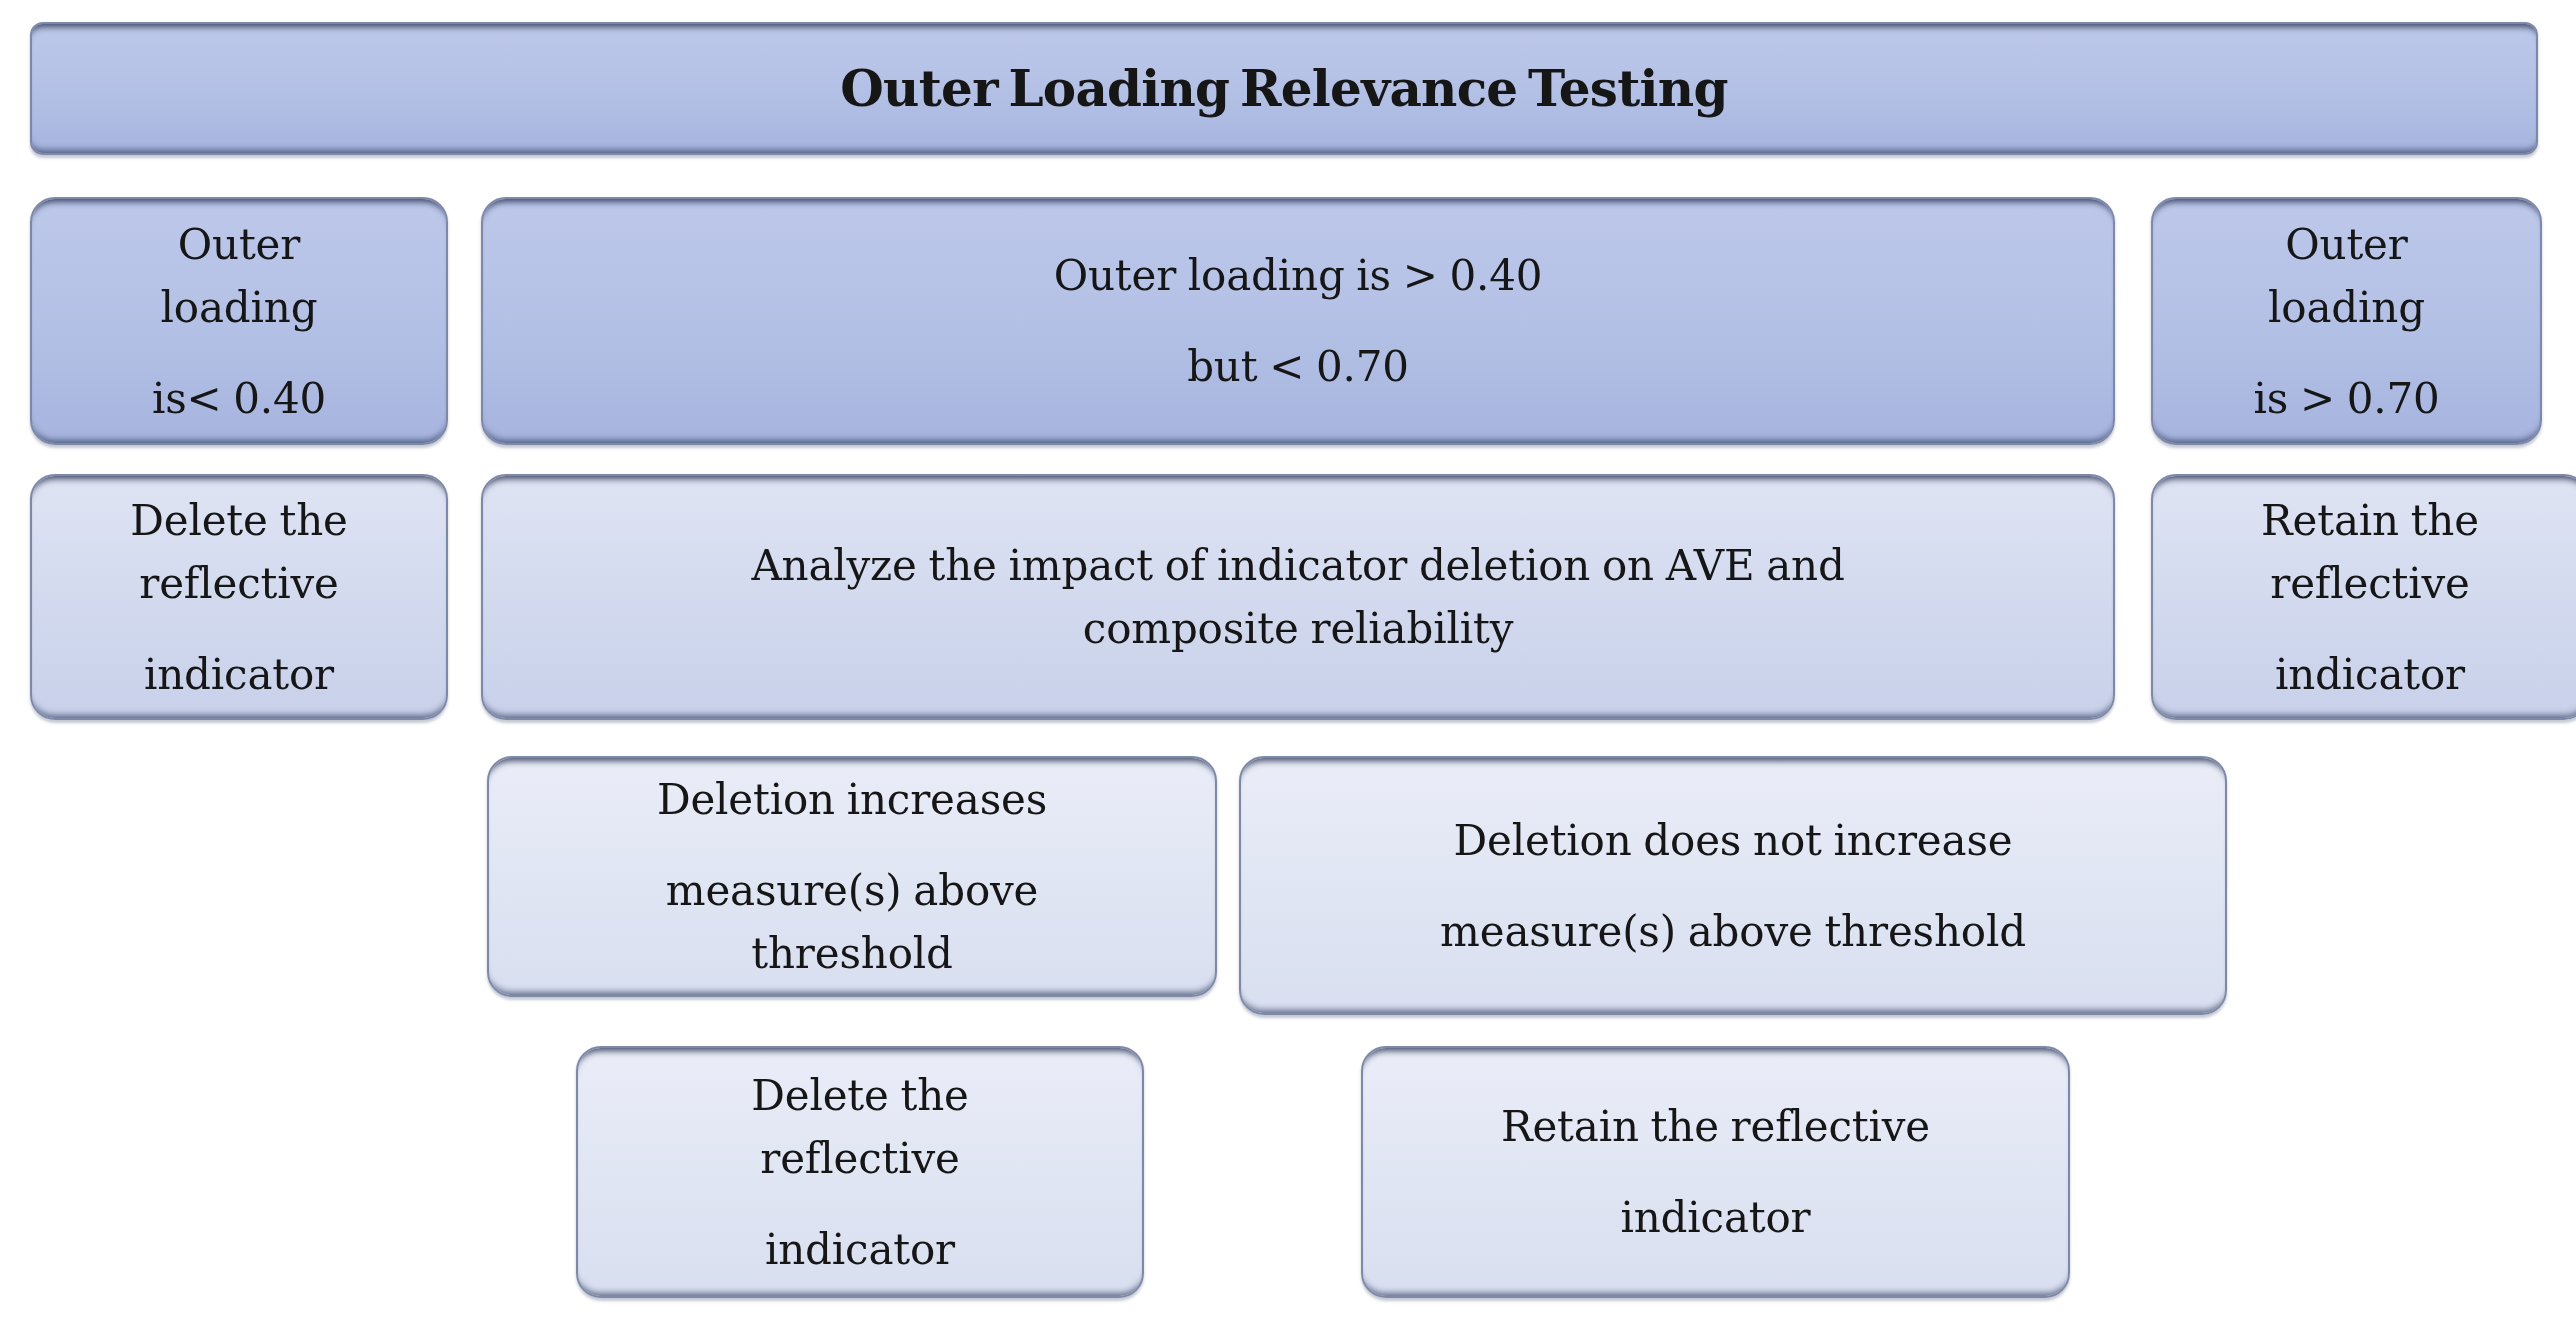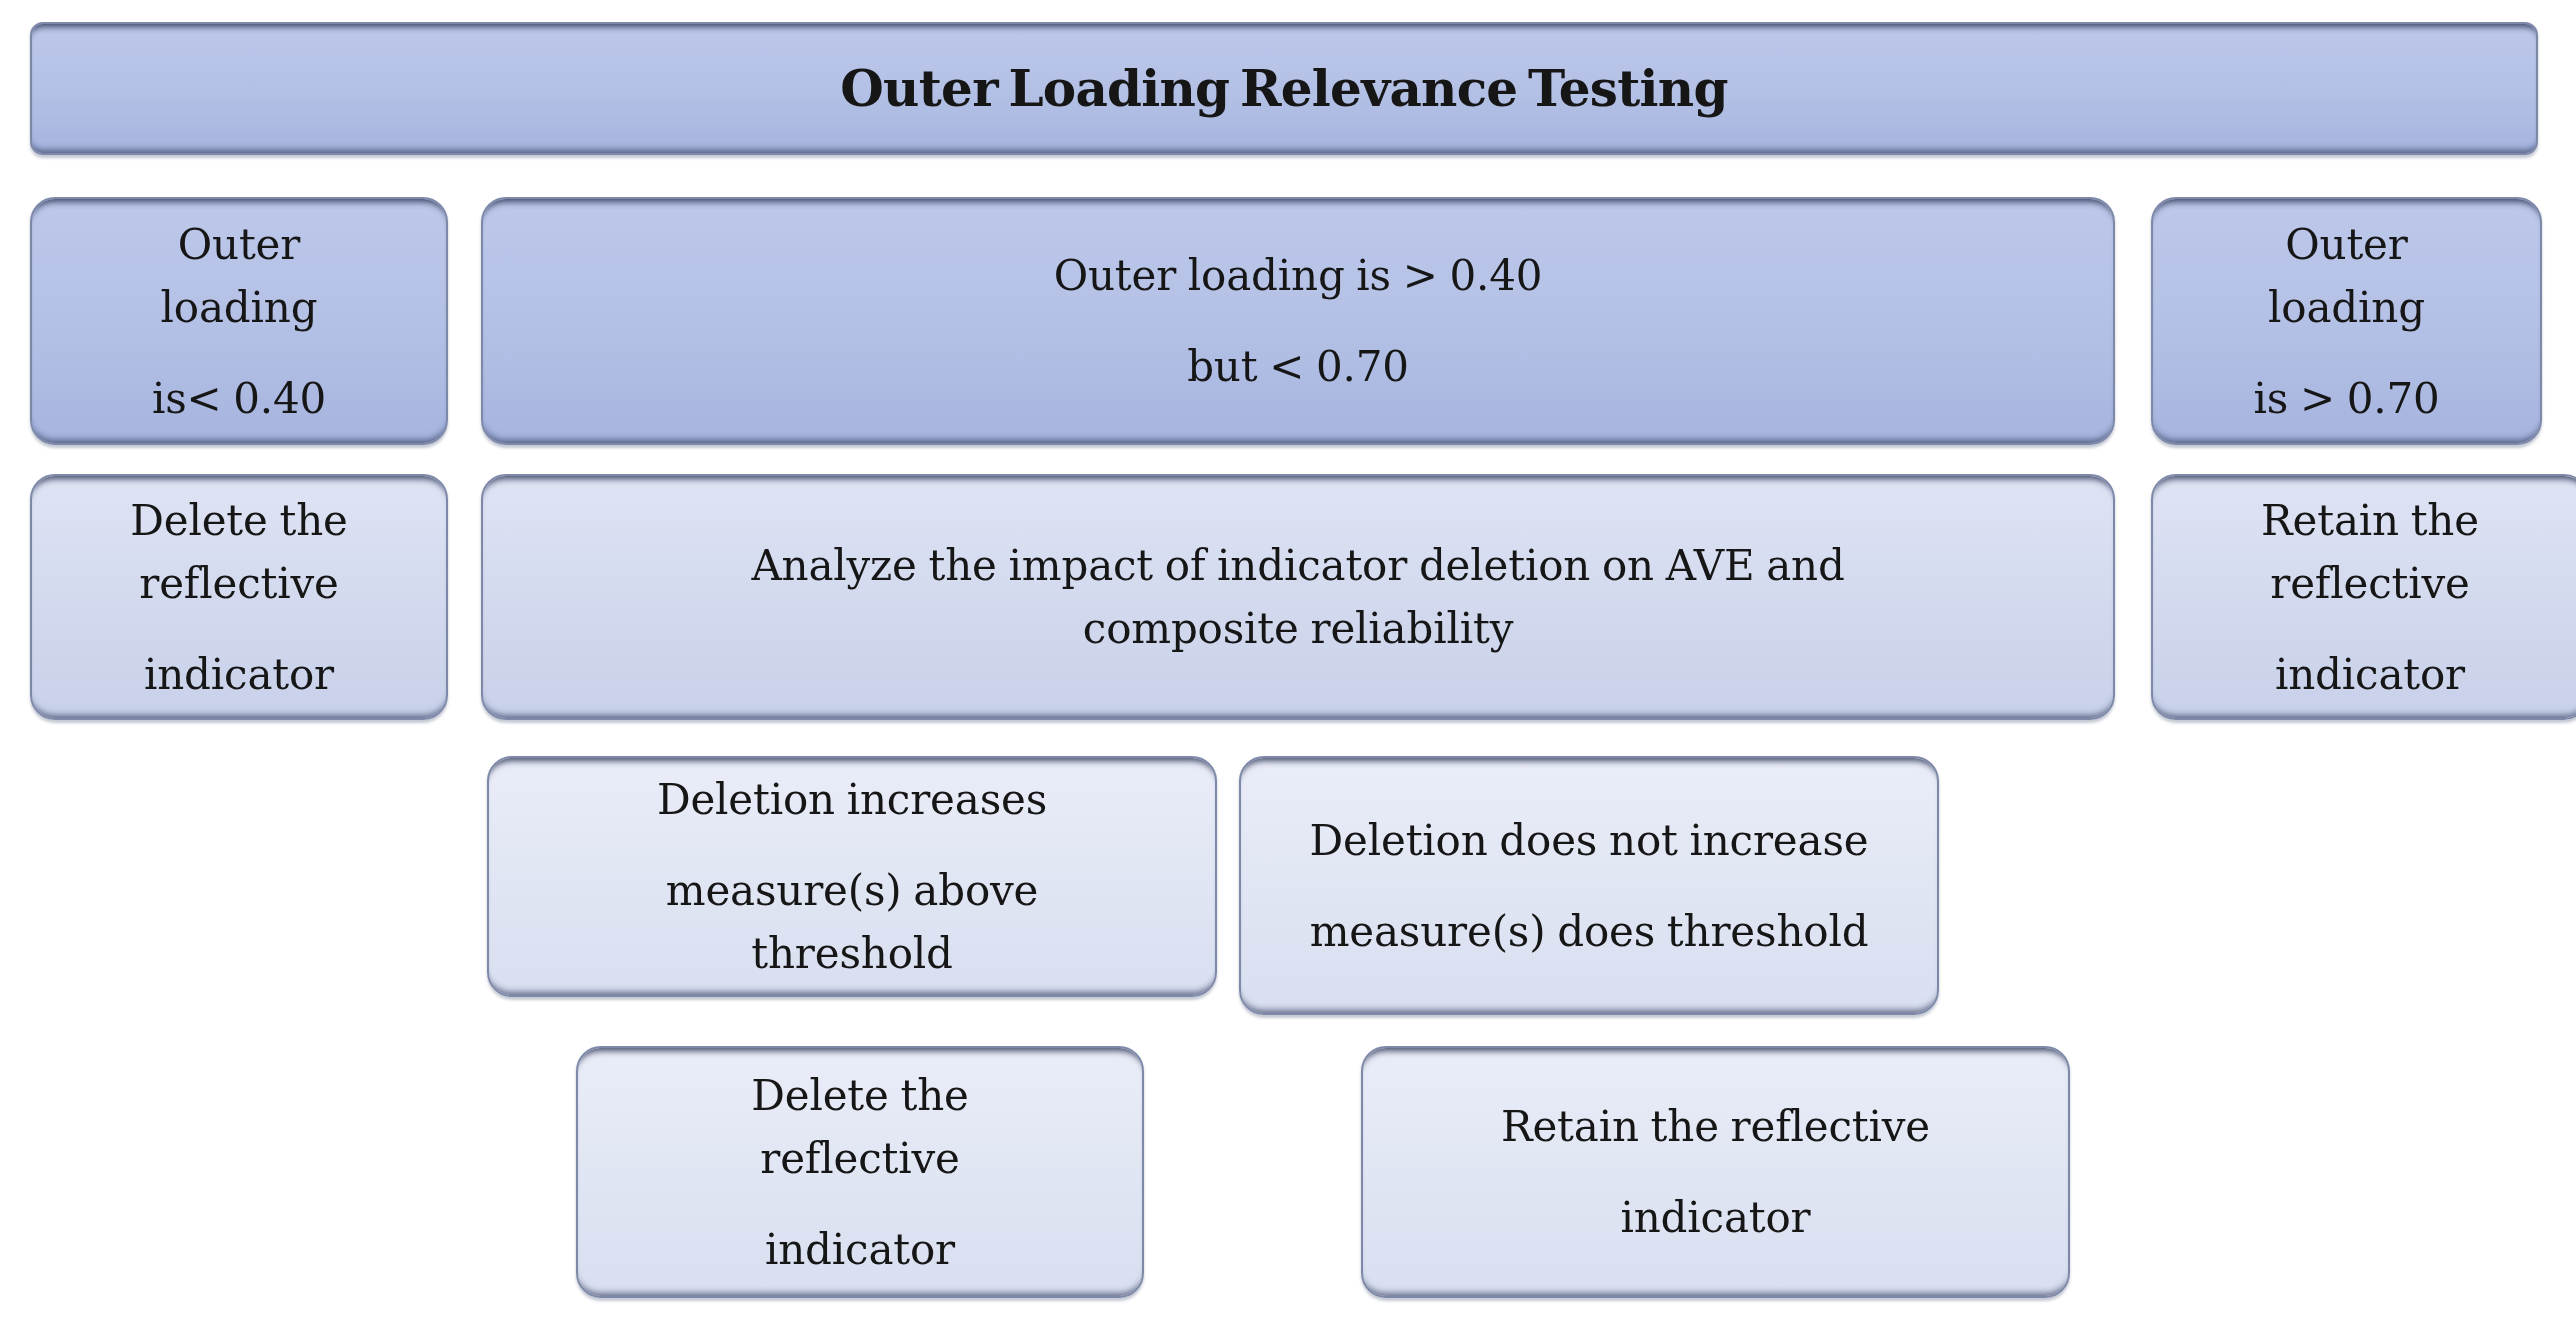--- a/index.html
+++ b/index.html
@@ -59,21 +59,21 @@
   }
   
   #title-box        { left: 30px;   top: 22px;   width: 2508px; height: 133px; }
   #cond-low         { left: 30px;   top: 197px;  width: 418px;  height: 248px; }
   #cond-mid         { left: 481px;  top: 197px;  width: 1634px; height: 248px; }
   #cond-high        { left: 2151px; top: 197px;  width: 391px;  height: 248px; }
   #act-delete       { left: 30px;   top: 474px;  width: 418px;  height: 246px; }
   #act-analyze      { left: 481px;  top: 474px;  width: 1634px; height: 246px; }
   #act-retain       { left: 2151px; top: 474px;  width: 438px;  height: 246px; }
   #out-increase     { left: 487px;  top: 756px; width: 730px; height: 241px; }
-  #out-no-increase  { left: 1239px; top: 756px; width: 700px; height: 259px; }
+  #out-no-increase  { left: 1239px; top: 756px; width: 988px; height: 259px; }
   #dec-delete       { left: 576px;  top: 1046px; width: 568px;  height: 252px; }
   #dec-retain       { left: 1361px; top: 1046px; width: 709px;  height: 252px; }
 </style>
 </head>
 <body>
 
 <div id="title-box" class="box tone-dark banner">
   <div class="line">Outer Loading Relevance Testing</div>
 </div>
 
@@ -112,21 +112,21 @@
 </div>
 
 <div id="out-increase" class="box tone-light">
   <div class="line">Deletion increases</div>
   <div class="line gap">measure(s) above</div>
   <div class="line">threshold</div>
 </div>
 
 <div id="out-no-increase" class="box tone-light">
   <div class="line">Deletion does not increase</div>
-  <div class="line gap">measure(s) does threshold</div>
+  <div class="line gap">measure(s) above threshold</div>
 </div>
 
 <div id="dec-delete" class="box tone-light">
   <div class="line">Delete the</div>
   <div class="line">reflective</div>
   <div class="line gap">indicator</div>
 </div>
 
 <div id="dec-retain" class="box tone-light">
   <div class="line">Retain the reflective</div>

